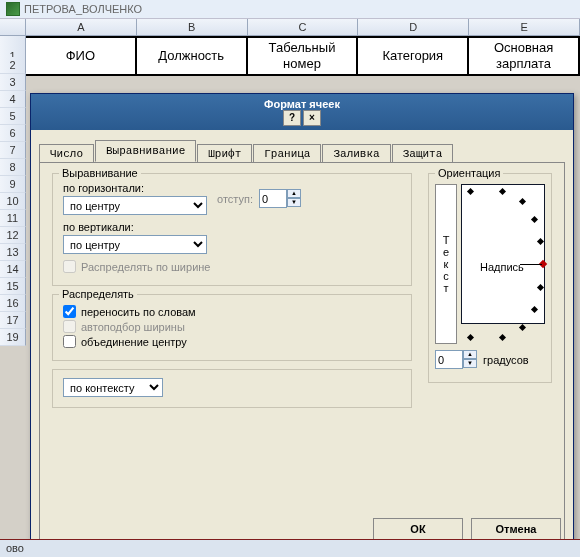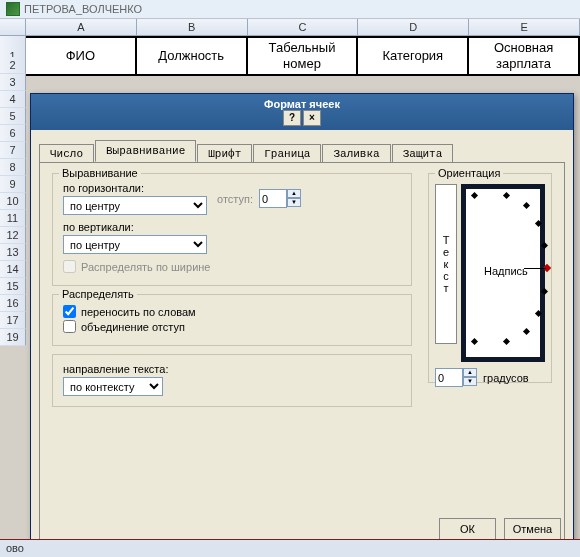--- a/index.html
+++ b/index.html
@@ -40,33 +40,33 @@
   .hcombo { display: flex; align-items: center; gap: 10px; margin-bottom: 6px; }
   
   .chk { display: flex; align-items: center; gap: 5px; margin: 2px 0; font-size: 11px; }
   .chk input { width: 13px; height: 13px; }
   .disabled { color: #8a8a8a; }
   
   .orientation { position: absolute; right: 12px; top: 10px; width: 124px; }
   .orient-box { border: 1px solid #c8c4b4; padding: 8px 6px 6px 6px; position: relative; height:210px; }
   .orient-inner { display: flex; gap: 4px; margin-top:2px; }
   .vert-text { border: 1px solid #888; background:#fff; width: 22px; height: 160px; display: flex; flex-direction: column; align-items: center; justify-content: center; gap: 0; line-height: 1.1; font-size:11px; }
-  .dial { border: 5px solid #0f172a; background:#fff; flex: 1; height: 178px; position: relative; }
+  .dial { border: 1px solid #0f172a; background:#fff; flex: 1; height: 140px; position: relative; }
   .d-dot { position:absolute; width:5px; height:5px; background:#000; transform:rotate(45deg); }
   .d-red { position:absolute; width:6px; height:6px; background:#b00; transform:rotate(45deg); }
   .dial-lbl { position:absolute; left:18px; top:76px; font-size:11px; }
   .dial-line { position:absolute; left:58px; top:79px; width:22px; height:1px; background:#000; }
   .deg-row { display:flex; align-items:center; gap:6px; margin-top:6px; }
   .spin { width:42px; display:flex; }
   .spin input { width:28px; text-align:left; }
   .spin-btns { display:flex; flex-direction:column; }
   .spin-b { width:14px; height:9px; border:1px solid #7f9db9; background:#eaf0fa; font-size:6px; line-height:6px; text-align:center; cursor:pointer; }
   
   .btn-row { position: absolute; right: 12px; bottom: 10px; display: flex; gap: 8px; }
-  .btn { width: 57px; height: 22px; background: #ece9d8; border: 1px solid #888; font-size: 11px; cursor: pointer; }
+  .btn { width: 90px; height: 22px; background: #ece9d8; border: 1px solid #888; font-size: 11px; cursor: pointer; font-weight: bold; }
   
   .status { position:absolute; left:0; bottom:0; width:100%; height:18px; background:#dbe4ef; border-top:1px solid #7f1d1d; padding:2px 6px; font-size:11px; color:#333; }
   
   .small-input { width:40px; }
   .indent-container { display:flex; align-items:center; gap:6px; }
 </style>
 </head>
 <body>
 
 <div class="workbook-title">
@@ -159,28 +159,31 @@
           <span>Распределять по ширине</span>
         </div>
       </div>
 
       <div class="fieldset">
         <span class="fs-legend">Распределять</span>
         <div class="chk">
           <input type="checkbox" checked="" style="">
           <span>переносить по словам</span>
         </div>
+        <div class="chk disabled">
+          <input type="checkbox" disabled="" style="">
+          <span>автоподбор ширины</span>
+        </div>
         <div class="chk">
           <input type="checkbox" style="">
-          <span>объединение отступ</span>
+          <span>объединение центру</span>
         </div>
       </div>
 
       <div class="fieldset">
-        <label class="lbl">направление текста:</label>
         <select style="width:100px"><option>по контексту</option></select>
       </div>
     </div>
 
     <div class="orientation">
       <div class="orient-box">
         <span class="fs-legend">Ориентация</span>
         <div class="orient-inner">
           <div class="vert-text">
             <span>Т</span>

